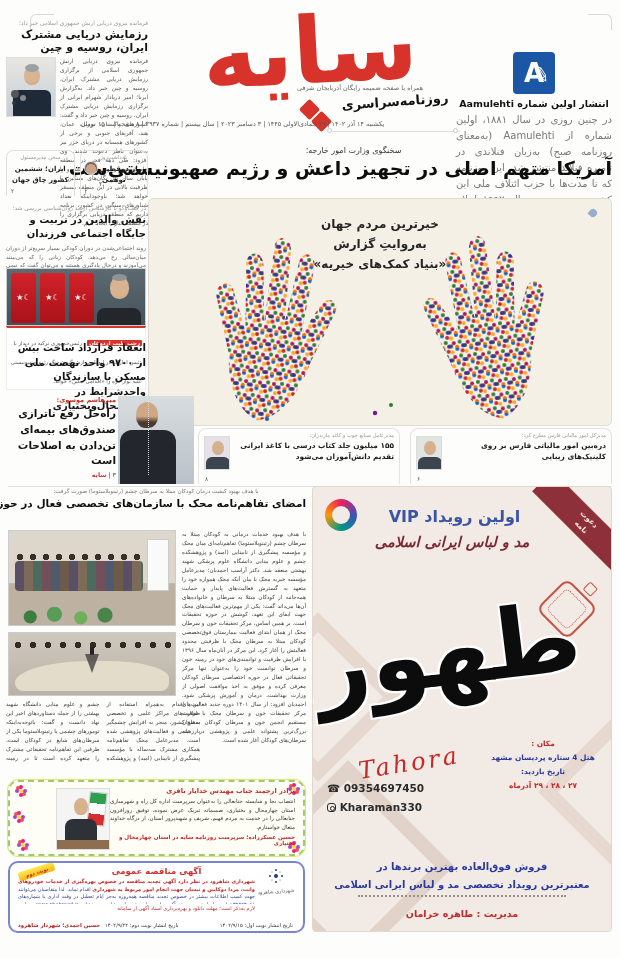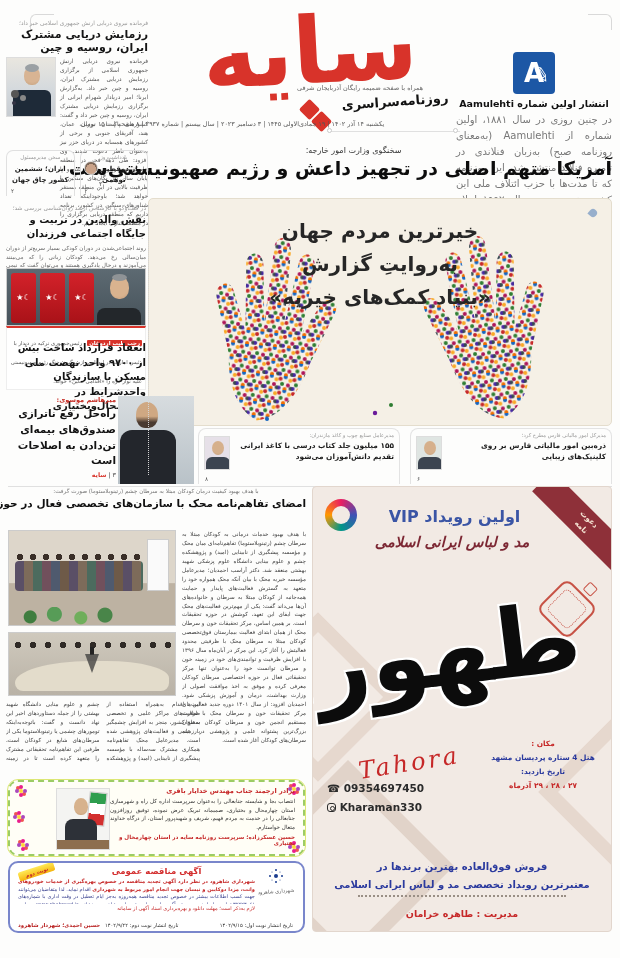--- a/index.html
+++ b/index.html
@@ -62,21 +62,21 @@
   .note-box .lbl { font-size:5.4px; color:#999; text-align:center; }
   .note-box h4 { font-size:7px; font-weight:bold; color:#1a1a1a; text-align:center; margin-top:4px; line-height:1.5; }
   .note-box .ref { position:absolute; left:4px; bottom:2px; font-size:6px; color:#555; }
   .avatar { position:absolute; left:3px; top:10px; width:14px; height:14px; border-radius:50%;
     background:radial-gradient(circle at 50% 62%, #caa389 55%, #7c6656 56%); border:1px solid #ddd; }
 
   
   .hero { left:148px; top:198px; width:464px; height:228px; background:#f5f0e6; border:1px solid #e4ddcd;
     border-radius:5px; overflow:hidden; }
   .hero-title { position:absolute; left:0; right:0; top:16px; text-align:center; font-weight:900;
-    font-size:20px; line-height:1.65; color:#262626; }
+    font-size:12px; line-height:1.65; color:#262626; }
   .hero-ref { position:absolute; left:12px; bottom:8px; font-size:7px; color:#444; }
   .brand-mini { color:#d8332a; font-weight:bold; }
   .hero-bird { position:absolute; right:14px; top:10px; width:8px; height:8px; border-radius:50% 50% 50% 0;
     background:#7f9fc6; transform:rotate(40deg); opacity:.8; }
 
   
   .parenting { left:6px; top:205px; width:140px; }
   .parenting h2 { font-size:10px; font-weight:900; color:#141414; line-height:1.4; margin:2px 0 3px; }
   .parenting p { font-size:5.7px; color:#666; text-align:justify; line-height:1.5; height:30px; overflow:hidden; }
   .refline { font-size:6.3px; color:#444; margin-top:2px; }

